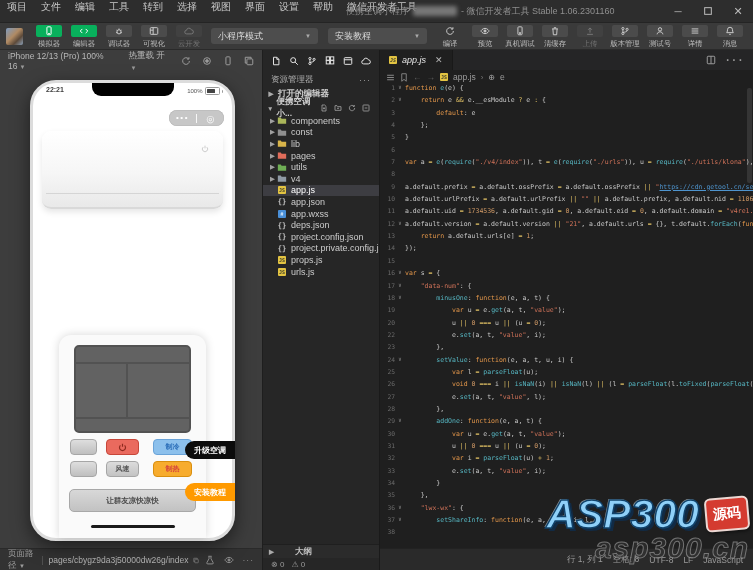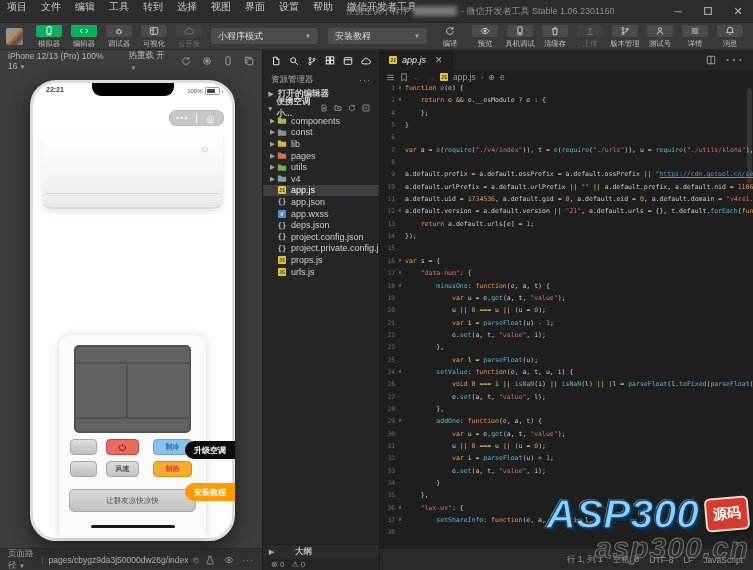--- a/index.html
+++ b/index.html
@@ -67,21 +67,21 @@
   .rl3{position:absolute;bottom:12px;left:0;right:0;height:2px;background:#525252}
   .rb{position:absolute;height:16px;border-radius:4px;display:flex;align-items:center;justify-content:center;
       font-size:7px;font-weight:bold;border:1px solid #a6a6a6;box-sizing:border-box;cursor:pointer}
   .rb.gray{background:linear-gradient(#dedede,#bfbfbf);color:#555}
   .rb.b1{left:11px;top:104px;width:27px}.rb.b4{left:11px;top:126px;width:27px}
   .rb.power{left:47px;top:104px;width:33px;background:#ea6a5e;border-color:#c6473a;color:#8e2a1f}
   .rb.fan{left:47px;top:126px;width:33px;background:linear-gradient(#dcdcdc,#c3c3c3);color:#555}
   .rb.cool{left:94px;top:104px;width:39px;background:#8cc0ec;border-color:#6aa3d8;color:#2a6db8}
   .rb.heat{left:94px;top:126px;width:39px;background:#f7ac2e;border-color:#d98f0f;color:#d6453c}
   .rb.wide{left:10px;right:10px;top:154px;height:23px;width:auto;border-radius:5px;
-           background:linear-gradient(#d8d8d8,#c2c2c2);border-color:#a8a8a8;color:#4a4a4a;font-size:7.5px;font-weight:normal}
+           background:linear-gradient(#d8d8d8,#c2c2c2);border-color:#a8a8a8;color:#4a4a4a;font-size:7.5px;font-weight:bold}
   .homebar{position:absolute;bottom:10px;left:50%;transform:translateX(-50%);width:84px;height:3.5px;
            background:#1a1a1a;border-radius:2px;z-index:9}
   .ftag{position:absolute;right:-3px;color:#fff;font-size:8px;font-weight:bold;padding:3.5px 9px;
         border-radius:10px 0 0 10px;z-index:8;white-space:nowrap;cursor:pointer}
   .ftag.dark{top:358px;background:#0c0c0c}
   .ftag.orange{top:400px;background:#ff9a00}
   .simfoot{height:22px;background:#323232;display:flex;align-items:center;padding:0 8px;gap:5px;
            font-size:8.5px;color:#9c9c9c;border-top:1px solid #2a2a2a;flex:none}
   .simfoot .sep{color:#5c5c5c}
   .simfoot .path{color:#b3b3b3}
@@ -673,20 +673,25 @@
           <span class="ln">1</span>
           <span class="fd">∨</span>
           <span class="ct"><span class="tk-k">function</span><span class="tk-x"> </span><span class="tk-f">e</span><span class="tk-x">(e) {</span></span>
         </div>
         <div class="cl">
           <span class="ln">2</span>
           <span class="fd">∨</span>
           <span class="ct"><span class="tk-x">    </span><span class="tk-k">return</span><span class="tk-x"> e </span><span class="tk-o">&amp;&amp;</span><span class="tk-x"> e.__esModule </span><span class="tk-o">?</span><span class="tk-x"> e </span><span class="tk-o">:</span><span class="tk-x"> {</span></span>
         </div>
         <div class="cl">
+          <span class="ln">3</span>
+          <span class="fd"></span>
+          <span class="ct"><span class="tk-x">        </span><span class="tk-k">default</span><span class="tk-x">: e</span></span>
+        </div>
+        <div class="cl">
           <span class="ln">4</span>
           <span class="fd"></span>
           <span class="ct"><span class="tk-x">    };</span></span>
         </div>
         <div class="cl">
           <span class="ln">5</span>
           <span class="fd"></span>
           <span class="ct"><span class="tk-x">}</span></span>
         </div>
         <div class="cl">
@@ -758,43 +763,38 @@
           <span class="ln">19</span>
           <span class="fd"></span>
           <span class="ct"><span class="tk-x">            </span><span class="tk-k">var</span><span class="tk-x"> u </span><span class="tk-o">=</span><span class="tk-x"> e.</span><span class="tk-f">get</span><span class="tk-x">(a, t, </span><span class="tk-s">"value"</span><span class="tk-x">);</span></span>
         </div>
         <div class="cl">
           <span class="ln">20</span>
           <span class="fd"></span>
           <span class="ct"><span class="tk-x">            u </span><span class="tk-o">||</span><span class="tk-x"> </span><span class="tk-n">0</span><span class="tk-x"> </span><span class="tk-o">===</span><span class="tk-x"> u </span><span class="tk-o">||</span><span class="tk-x"> (u </span><span class="tk-o">=</span><span class="tk-x"> </span><span class="tk-n">0</span><span class="tk-x">);</span></span>
         </div>
         <div class="cl">
-          <span class="ln">21</span>
-          <span class="fd"></span>
-          <span class="ct"><span class="tk-x">            </span><span class="tk-k">var</span><span class="tk-x"> i </span><span class="tk-o">=</span><span class="tk-x"> </span><span class="tk-f">parseFloat</span><span class="tk-x">(u) </span><span class="tk-o">-</span><span class="tk-x"> </span><span class="tk-n">1</span><span class="tk-x">;</span></span>
-        </div>
-        <div class="cl">
           <span class="ln">22</span>
           <span class="fd"></span>
           <span class="ct"><span class="tk-x">            e.</span><span class="tk-f">set</span><span class="tk-x">(a, t, </span><span class="tk-s">"value"</span><span class="tk-x">, i);</span></span>
         </div>
         <div class="cl">
           <span class="ln">23</span>
           <span class="fd"></span>
           <span class="ct"><span class="tk-x">        },</span></span>
         </div>
         <div class="cl">
+          <span class="ln">24</span>
+          <span class="fd">∨</span>
+          <span class="ct"><span class="tk-x">        </span><span class="tk-f">setValue</span><span class="tk-x">: </span><span class="tk-k">function</span><span class="tk-x">(e, a, t, u, i) {</span></span>
+        </div>
+        <div class="cl">
           <span class="ln">25</span>
           <span class="fd"></span>
           <span class="ct"><span class="tk-x">            </span><span class="tk-k">var</span><span class="tk-x"> l </span><span class="tk-o">=</span><span class="tk-x"> </span><span class="tk-f">parseFloat</span><span class="tk-x">(u);</span></span>
-        </div>
-        <div class="cl">
-          <span class="ln">24</span>
-          <span class="fd">∨</span>
-          <span class="ct"><span class="tk-x">        </span><span class="tk-f">setValue</span><span class="tk-x">: </span><span class="tk-k">function</span><span class="tk-x">(e, a, t, u, i) {</span></span>
         </div>
         <div class="cl">
           <span class="ln">26</span>
           <span class="fd"></span>
           <span class="ct"><span class="tk-x">            </span><span class="tk-k">void</span><span class="tk-x"> </span><span class="tk-n">0</span><span class="tk-x"> </span><span class="tk-o">===</span><span class="tk-x"> i </span><span class="tk-o">||</span><span class="tk-x"> </span><span class="tk-f">isNaN</span><span class="tk-x">(i) </span><span class="tk-o">||</span><span class="tk-x"> </span><span class="tk-f">isNaN</span><span class="tk-x">(l) </span><span class="tk-o">||</span><span class="tk-x"> (l </span><span class="tk-o">=</span><span class="tk-x"> </span><span class="tk-f">parseFloat</span><span class="tk-x">(l.</span><span class="tk-f">toFixed</span><span class="tk-x">(</span><span class="tk-f">parseFloat</span><span class="tk-x">(i)))),</span></span>
         </div>
         <div class="cl">
           <span class="ln">27</span>
           <span class="fd"></span>
           <span class="ct"><span class="tk-x">            e.</span><span class="tk-f">set</span><span class="tk-x">(a, t, </span><span class="tk-s">"value"</span><span class="tk-x">, l);</span></span>

